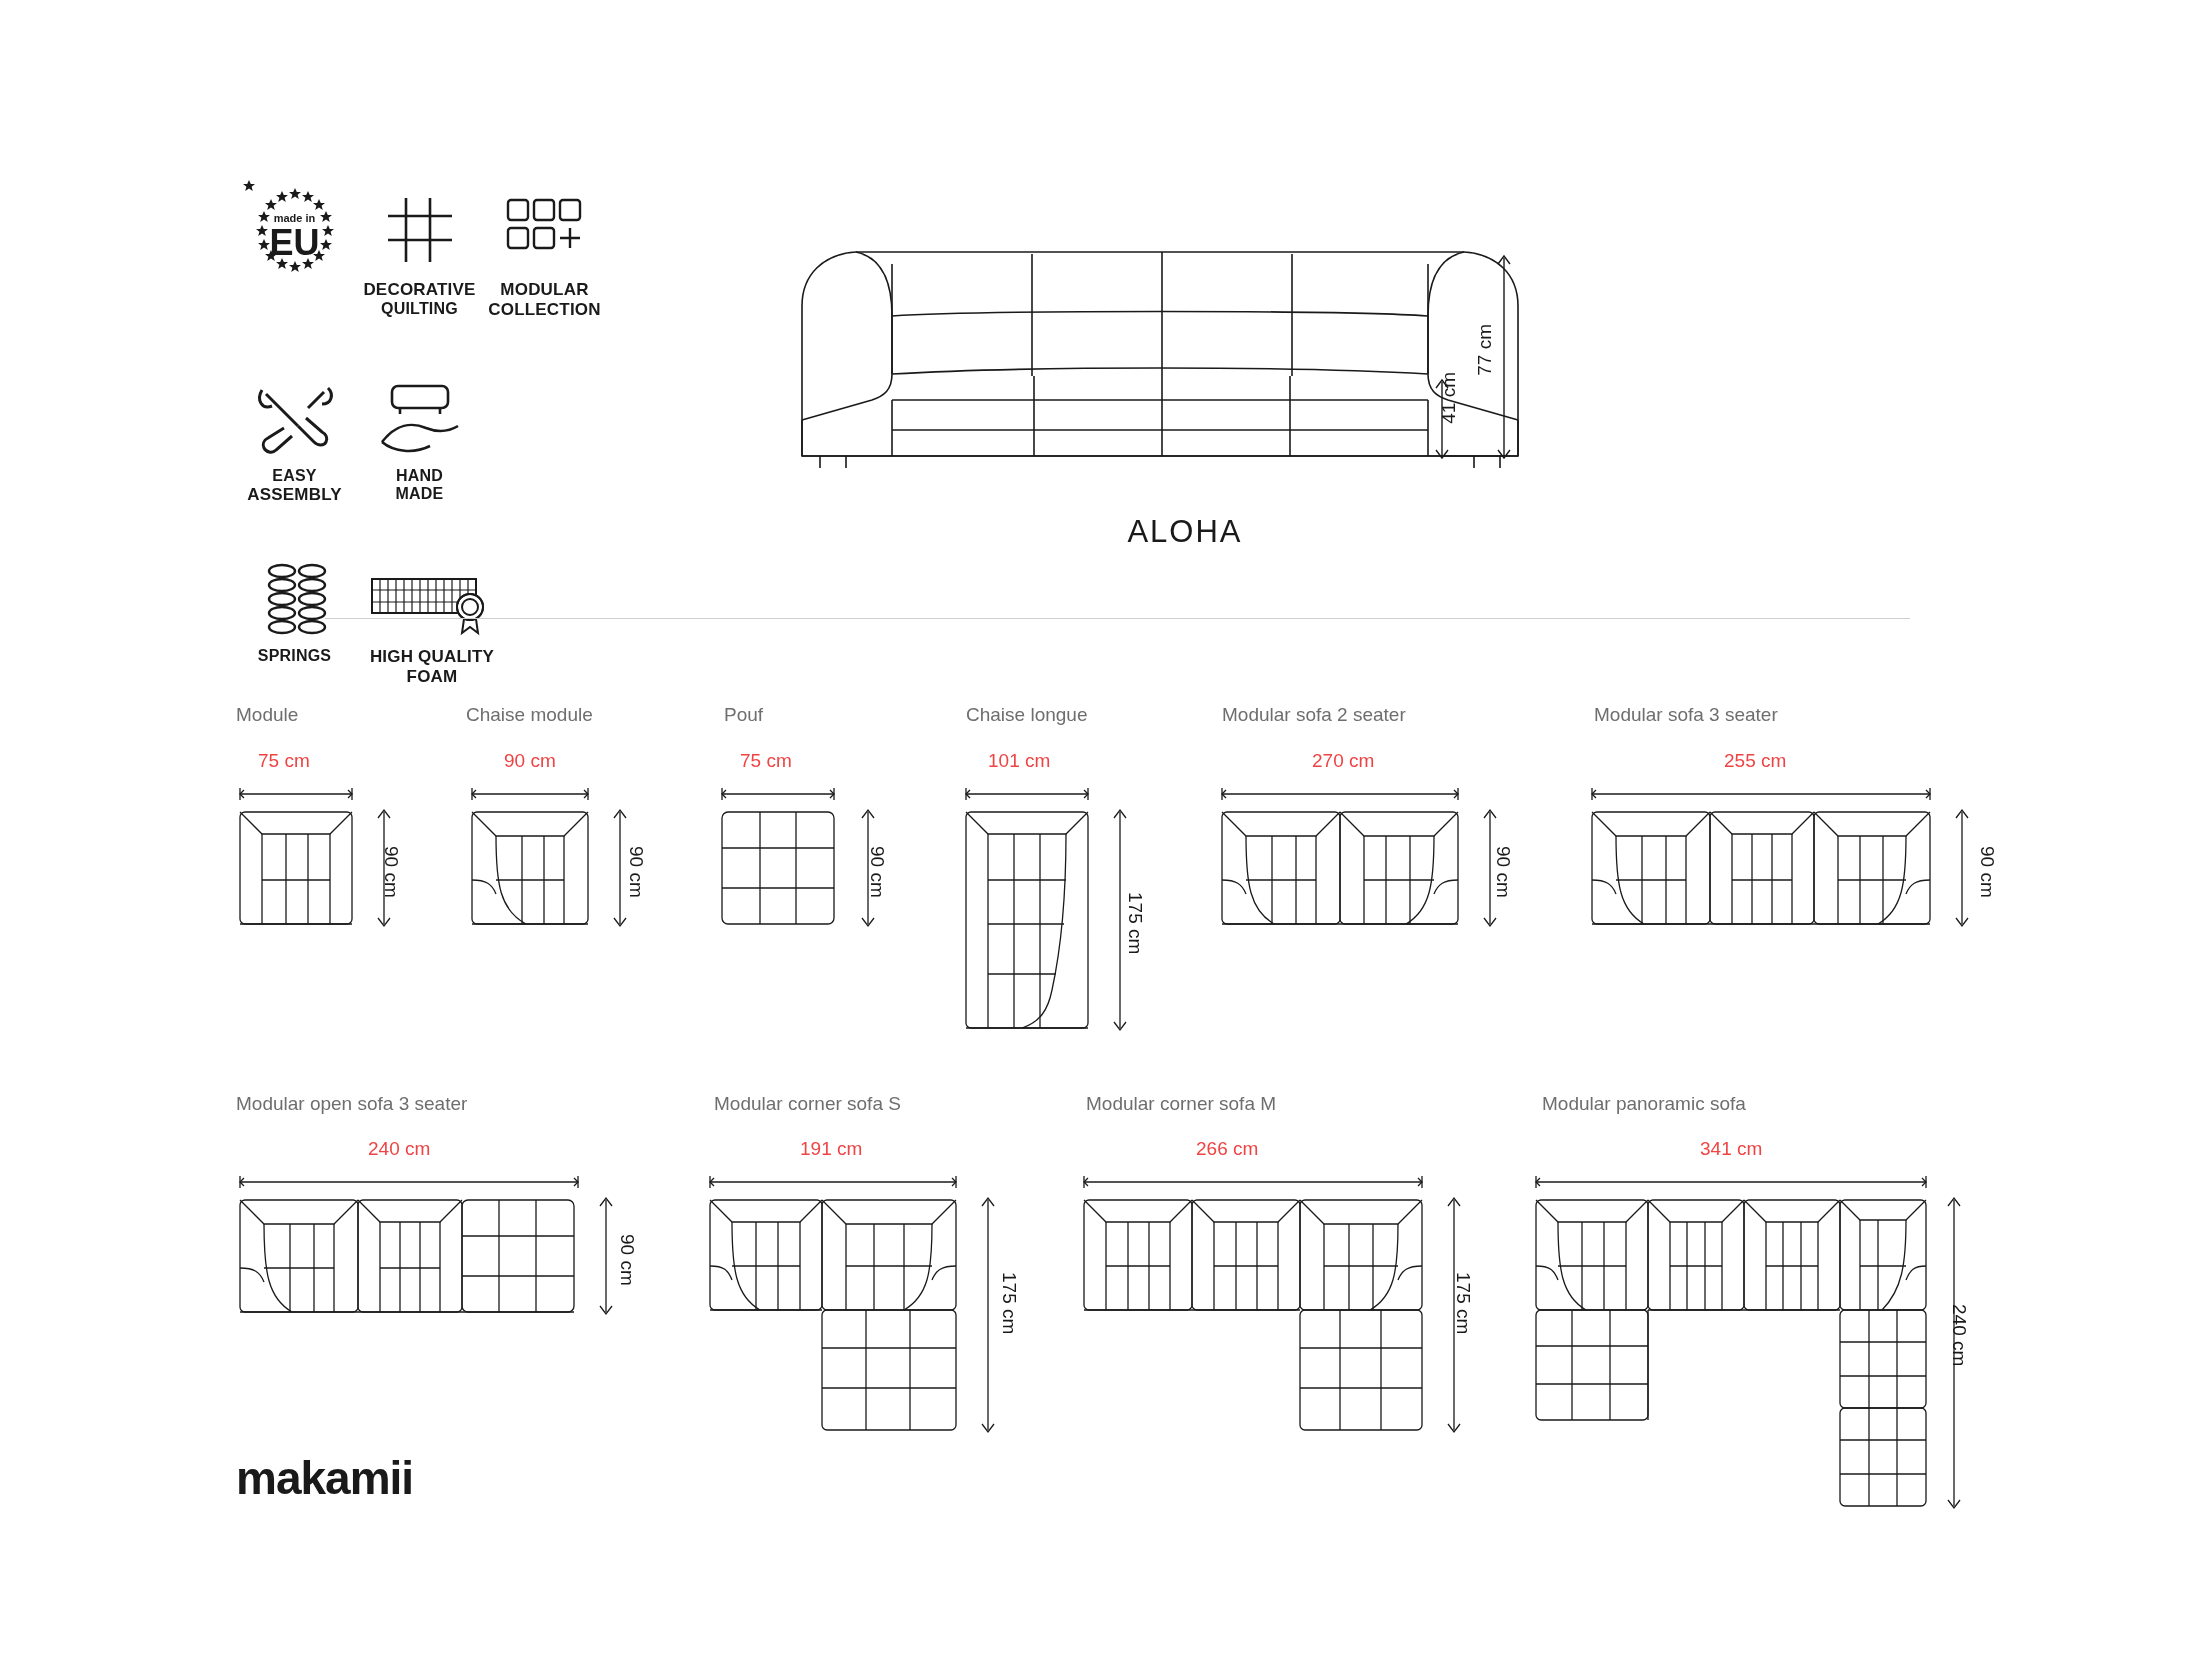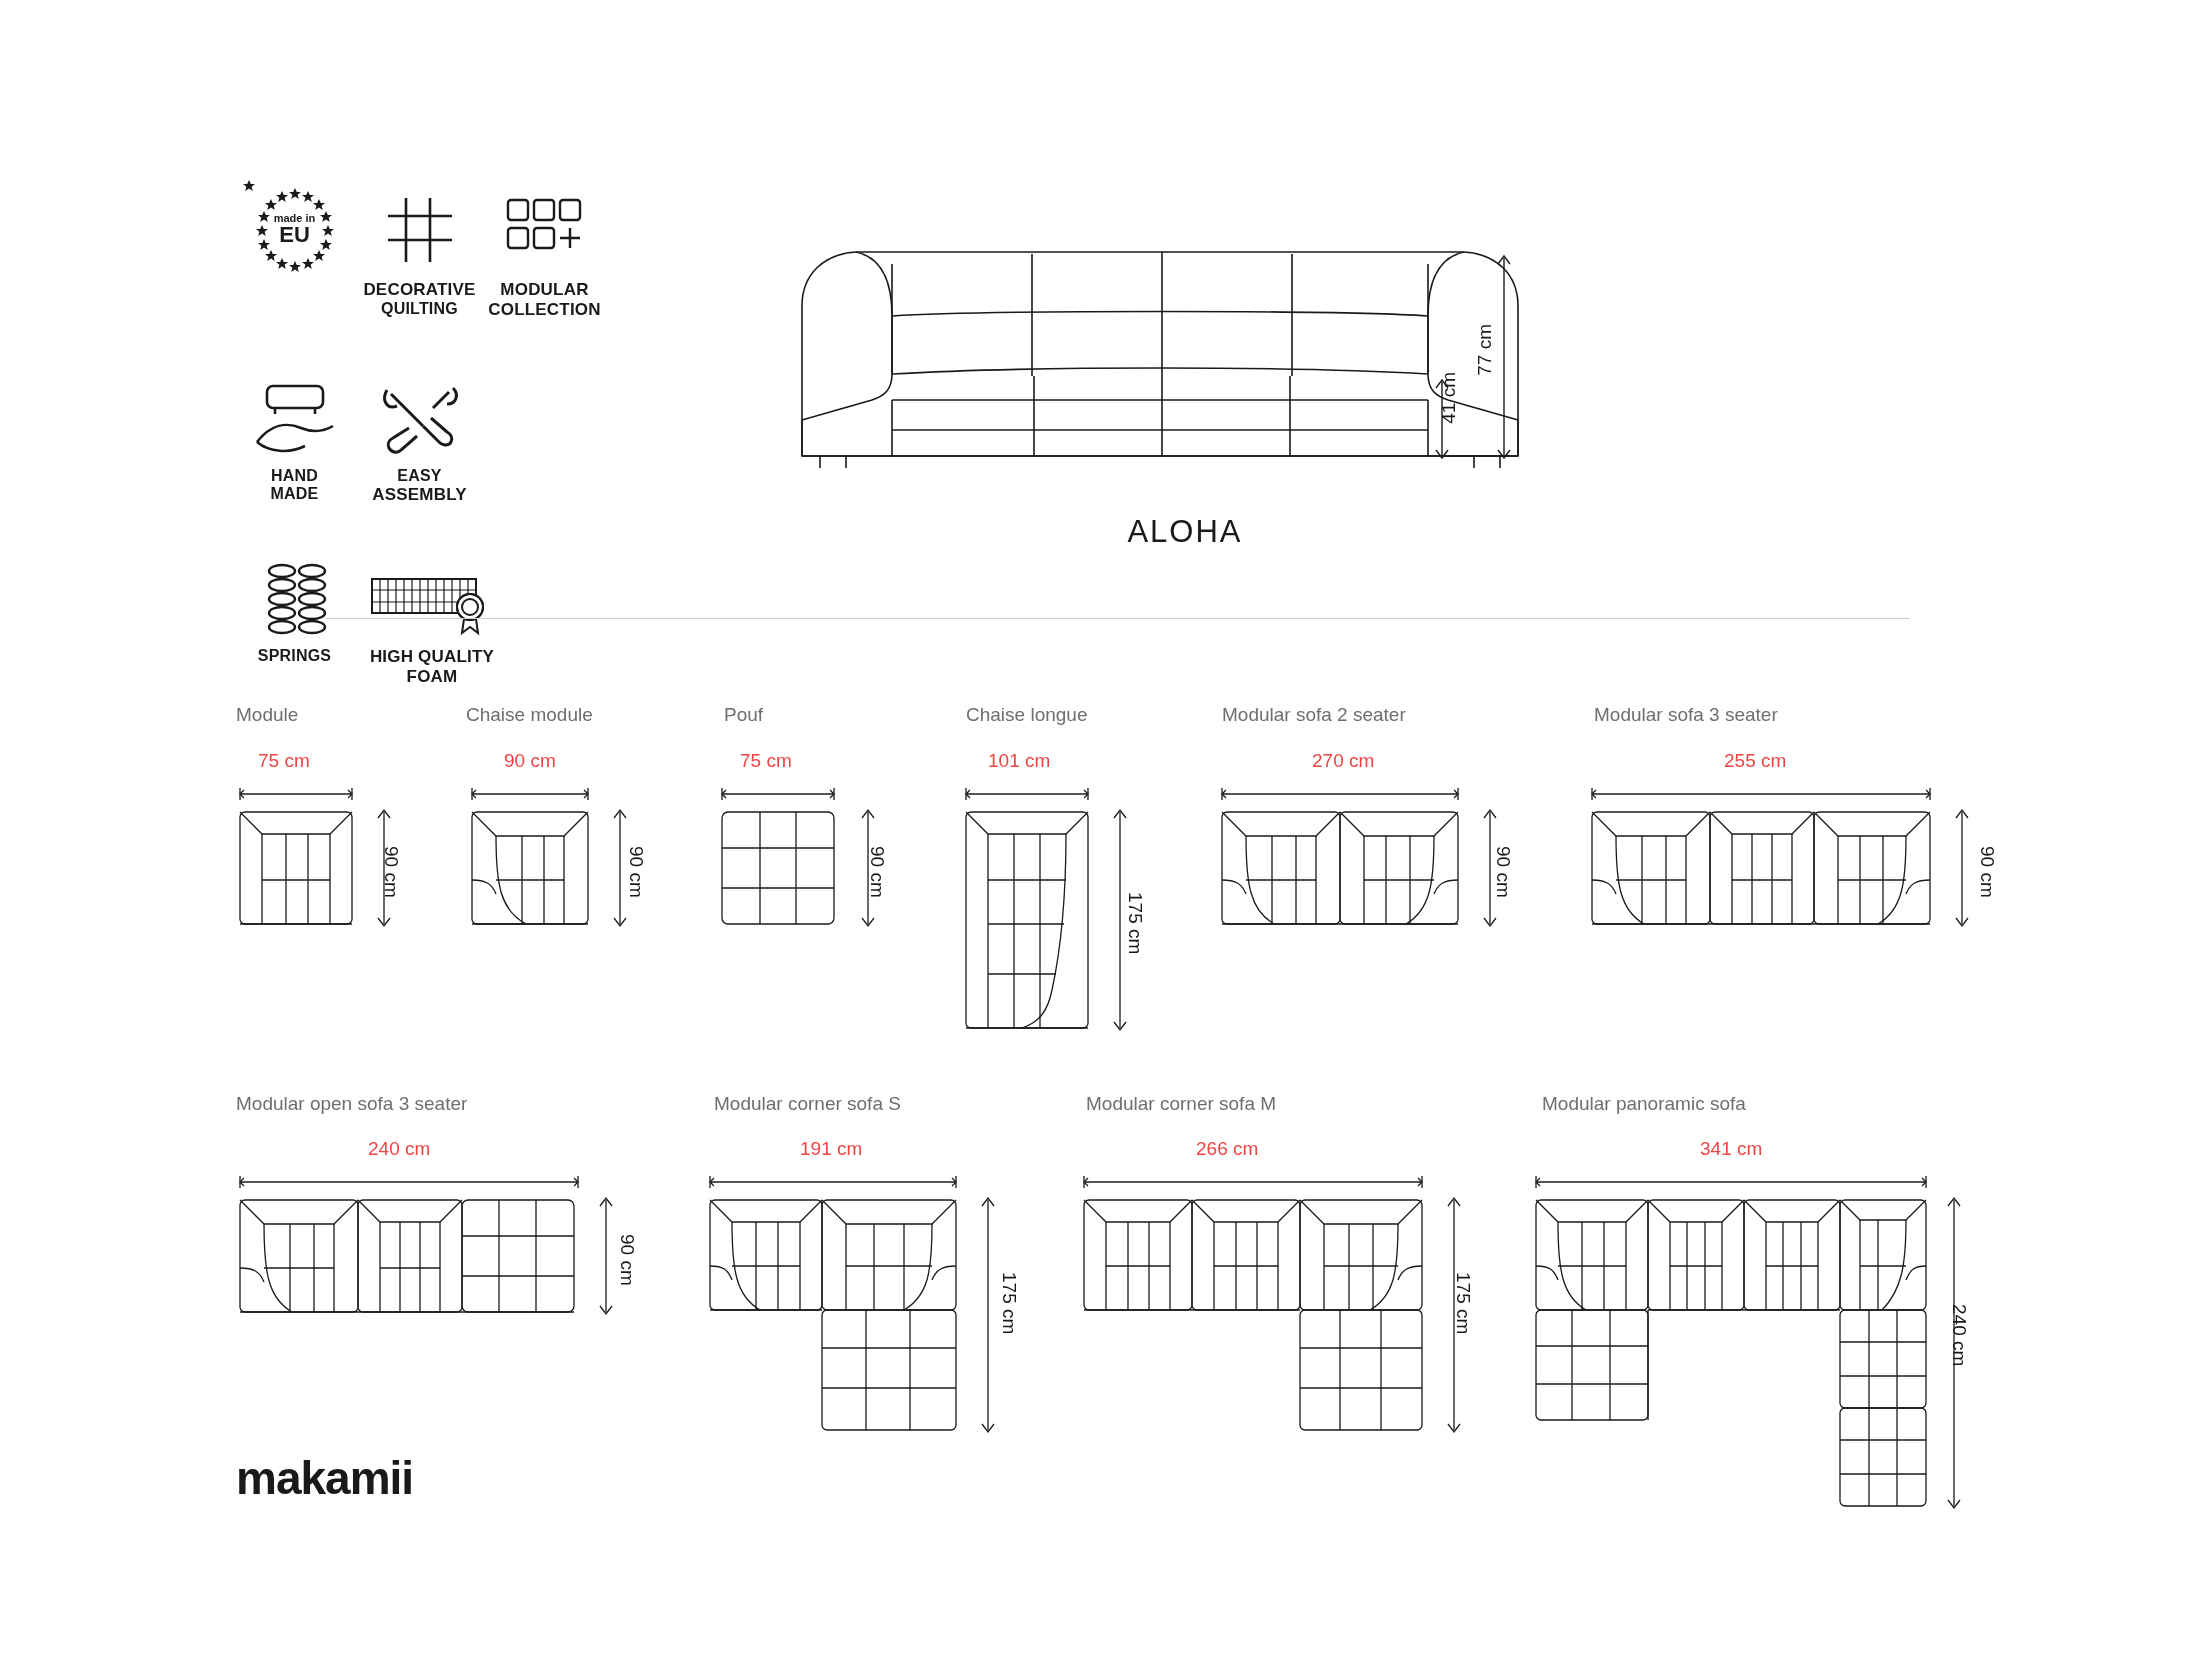--- a/index.html
+++ b/index.html
@@ -10,21 +10,21 @@
   .badges{position:absolute;left:232px;top:170px;width:380px;}
   .badge-row{display:flex;align-items:flex-start;}
   .badge{width:125px;text-align:center;}
   .badge .art{height:96px;display:flex;align-items:center;justify-content:center;}
   .badge .cap{font-size:17px;font-weight:bold;line-height:1.15;letter-spacing:.2px;text-transform:uppercase;}
   .badge .cap.big{font-size:16px;}
 
   
   .eu{position:relative;width:92px;height:92px;}
   .eu .madein{position:absolute;left:0;right:0;top:26px;text-align:center;font-size:11px;font-weight:bold;}
-  .eu .txt{position:absolute;left:0;right:0;top:36px;text-align:center;font-size:22px;font-weight:bold;}
+  .eu .txt{position:absolute;left:0;right:0;top:36px;text-align:center;font-size:36px;font-weight:bold;}
 
   
   .divider{position:absolute;left:325px;top:604px;width:1585px;height:1px;background:#cfcfcf;}
 
   
   .hero-title{position:absolute;left:1035px;top:500px;width:300px;text-align:center;font-size:31px;font-weight:normal;letter-spacing:2px;}
 
   
   .sect-label{position:absolute;font-size:19px;color:#6e6e6e;white-space:nowrap;}
   .dim-h{position:absolute;font-size:19px;color:#ef4444;white-space:nowrap;}
@@ -101,44 +101,44 @@
           </svg>
         </div>
         <div class="cap">MODULAR</div>
         <div class="cap">COLLECTION</div>
       </div>
     </div>
 
     <div class="badge-row" style="margin-top:52px">
       <div class="badge">
         <div class="art">
-          <svg width="92" height="78" viewBox="0 0 92 78" stroke="#1a1a1a" stroke-width="2.6" fill="none">
-            <rect x="18" y="6" width="56" height="22" rx="6"></rect>
-            <path d="M26 28 L26 34 M66 28 L66 34"></path>
-            <path d="M8 62 C22 44 38 42 52 48 C62 52 74 52 84 46"></path>
-            <path d="M8 62 C20 72 40 74 56 66"></path>
-          </svg>
-        </div>
-        <div class="cap big">HAND</div>
-        <div class="cap big">MADE</div>
-      </div>
-
-      <div class="badge">
-        <div class="art">
           <svg width="86" height="78" viewBox="0 0 86 78" stroke="#1a1a1a" stroke-width="3" fill="none">
             <path d="M14 14 L46 46"></path>
               <path d="M10 10 C4 20 10 30 20 26"></path>
             <path d="M46 46 L62 62 C66 66 72 66 74 62 C76 58 74 54 70 52 L54 38"></path>
             <path d="M72 12 L56 28"></path>
               <path d="M76 8 C82 14 80 24 70 24"></path>
             <path d="M40 56 L24 70 C20 74 14 72 12 68 C10 64 12 60 16 58 L32 48"></path>
           </svg>
         </div>
         <div class="cap big">EASY</div>
         <div class="cap">ASSEMBLY</div>
+      </div>
+
+      <div class="badge">
+        <div class="art">
+          <svg width="92" height="78" viewBox="0 0 92 78" stroke="#1a1a1a" stroke-width="2.6" fill="none">
+            <rect x="18" y="6" width="56" height="22" rx="6"></rect>
+            <path d="M26 28 L26 34 M66 28 L66 34"></path>
+            <path d="M8 62 C22 44 38 42 52 48 C62 52 74 52 84 46"></path>
+            <path d="M8 62 C20 72 40 74 56 66"></path>
+          </svg>
+        </div>
+        <div class="cap big">HAND</div>
+        <div class="cap big">MADE</div>
       </div>
     </div>
 
     <div class="badge-row" style="margin-top:46px">
       <div class="badge">
         <div class="art">
           <svg width="80" height="80" viewBox="0 0 80 80" stroke="#1a1a1a" stroke-width="2.4" fill="none">
             <g>
               <ellipse cx="27" cy="12" rx="13" ry="6"></ellipse>
                 <ellipse cx="27" cy="26" rx="13" ry="6"></ellipse>

